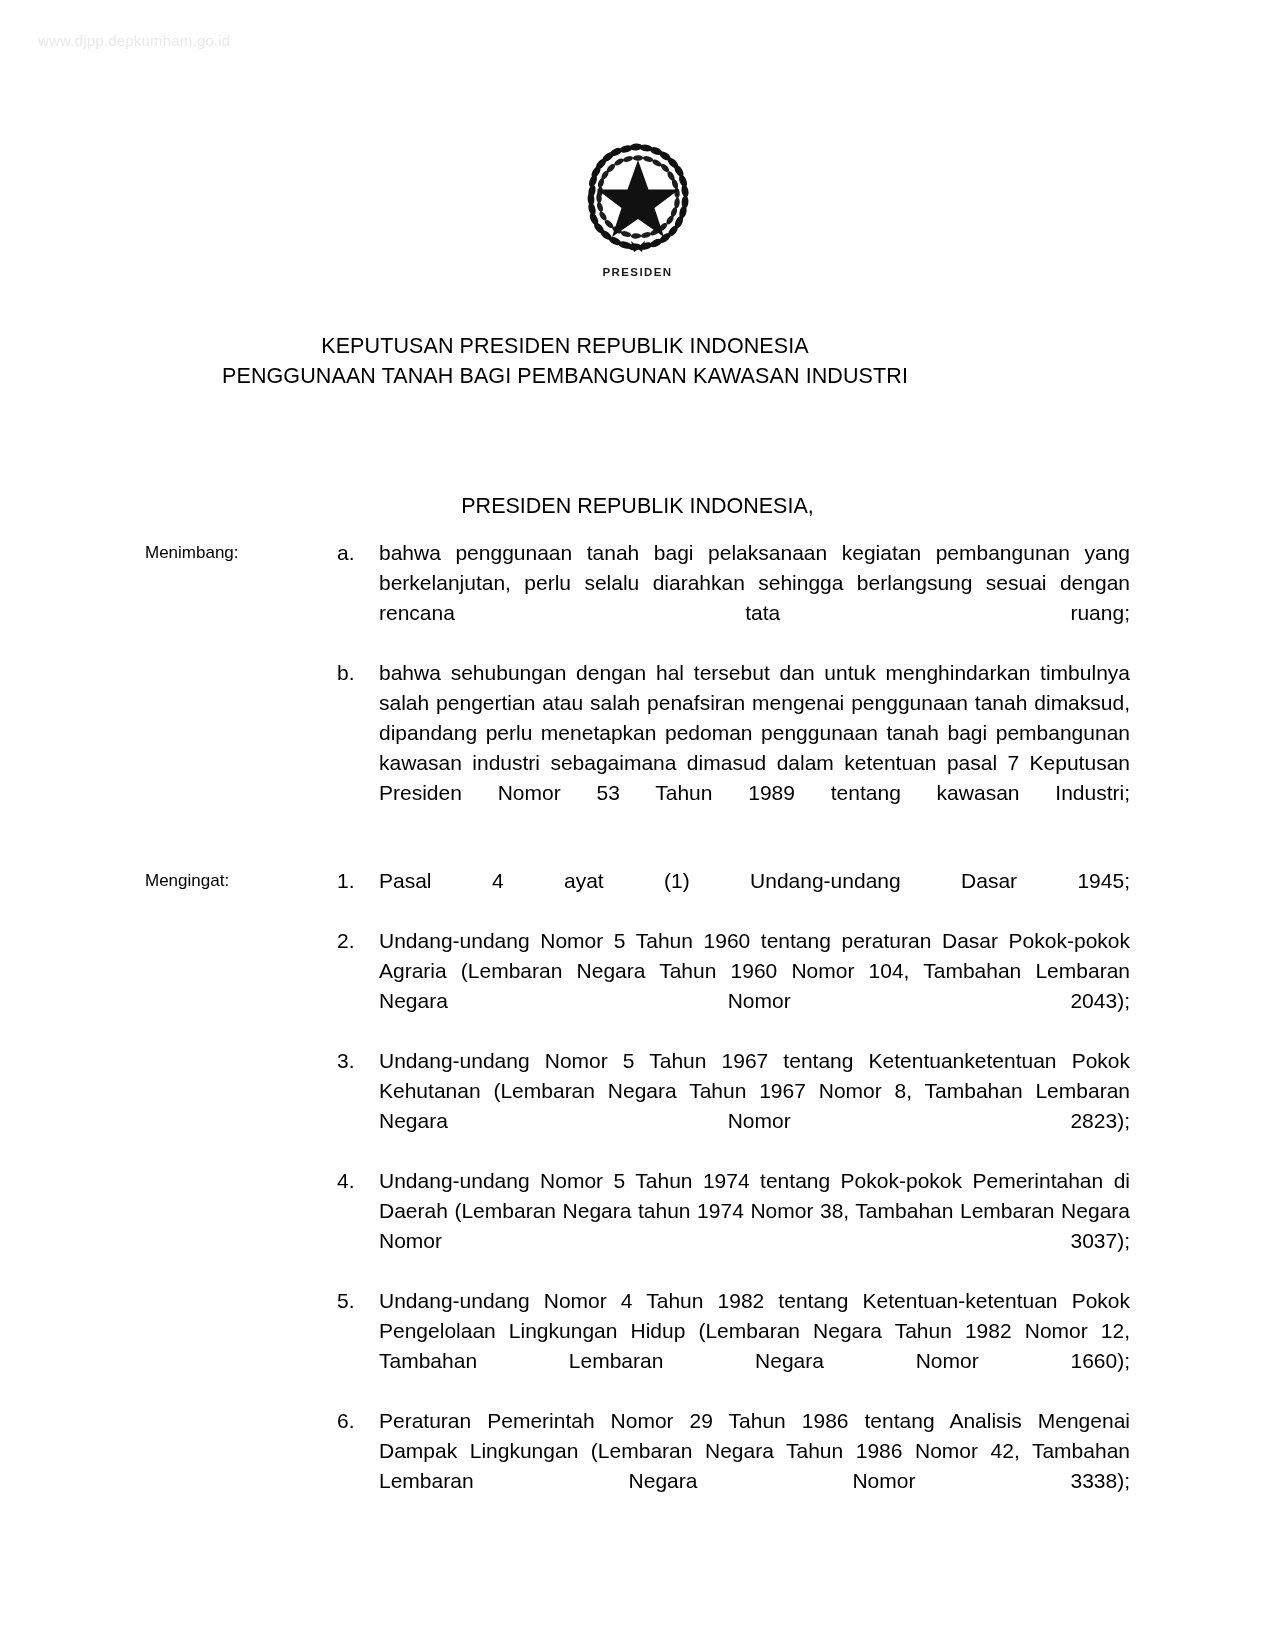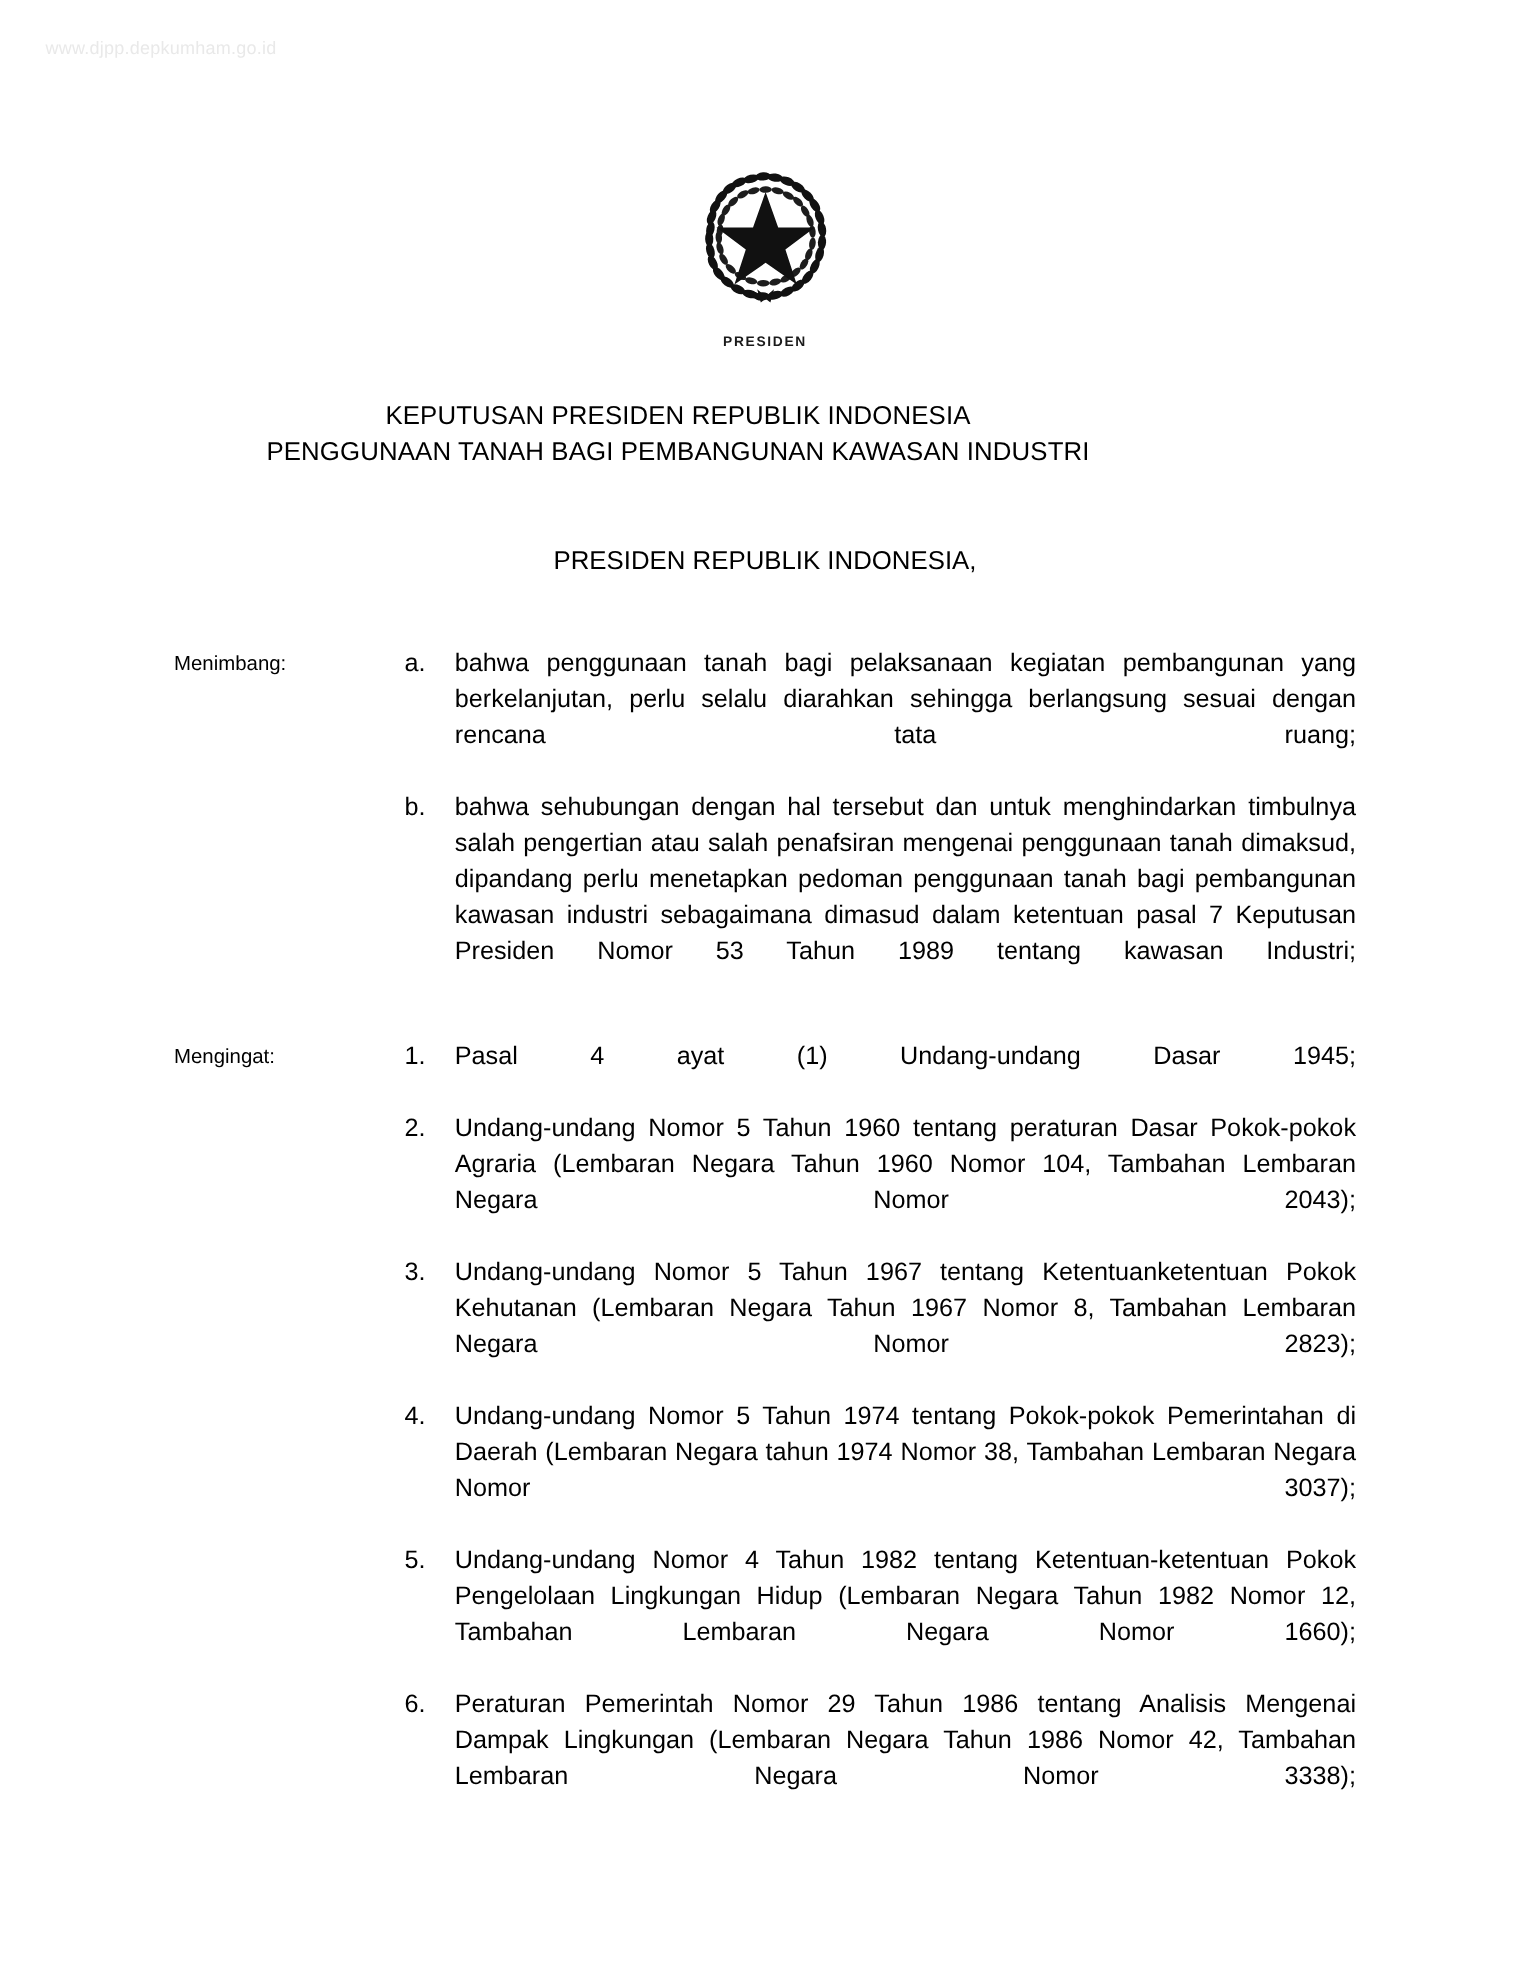--- a/index.html
+++ b/index.html
@@ -46,21 +46,21 @@
     text-align: center;
   }
   .emblem {
     display: inline-block;
     width: 122px;
     height: 118px;
     position: relative;
   }
   .emblem svg { display: block; }
   .emblem-caption {
-    margin-top: 16px;
+    margin-top: 4px;
     font-size: 11.5px;
     font-weight: bold;
     line-height: 13px;
     letter-spacing: 1.4px;
     color: #1a1a1a;
   }
 
   
   .title-block {
     position: absolute;
@@ -72,21 +72,21 @@
   .title-line {
     font-size: 21.5px;
     line-height: 30px;
     letter-spacing: 0.1px;
     white-space: nowrap;
   }
 
   .author-line {
     position: absolute;
     left: 0;
-    top: 453px;
+    top: 492px;
     width: 1275px;
     text-align: center;
     font-size: 21.5px;
     line-height: 28px;
   }
 
   
   .section {
     position: absolute;
     left: 145px;

